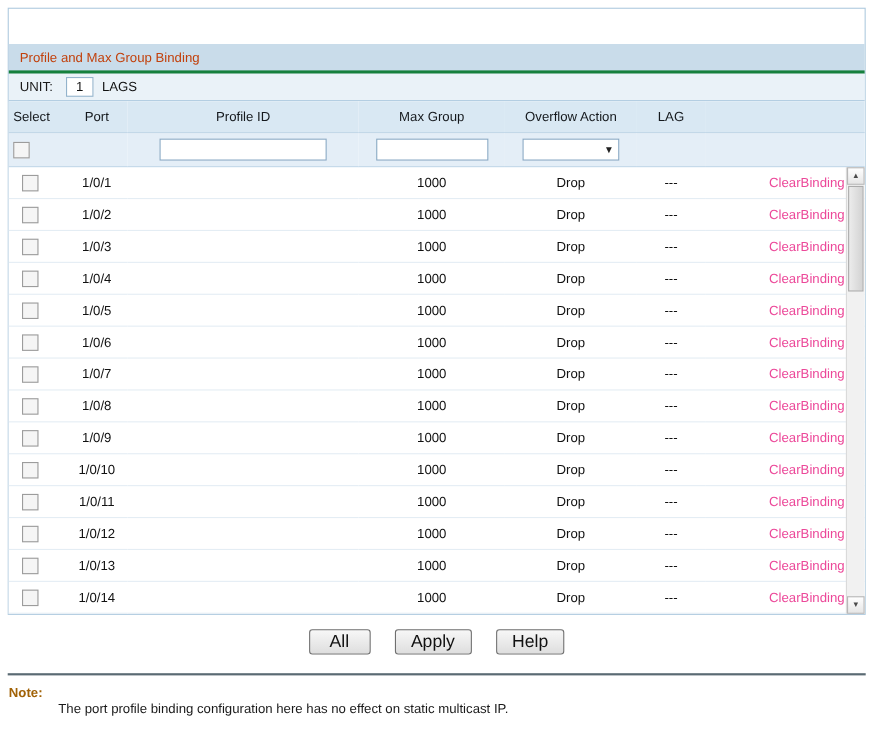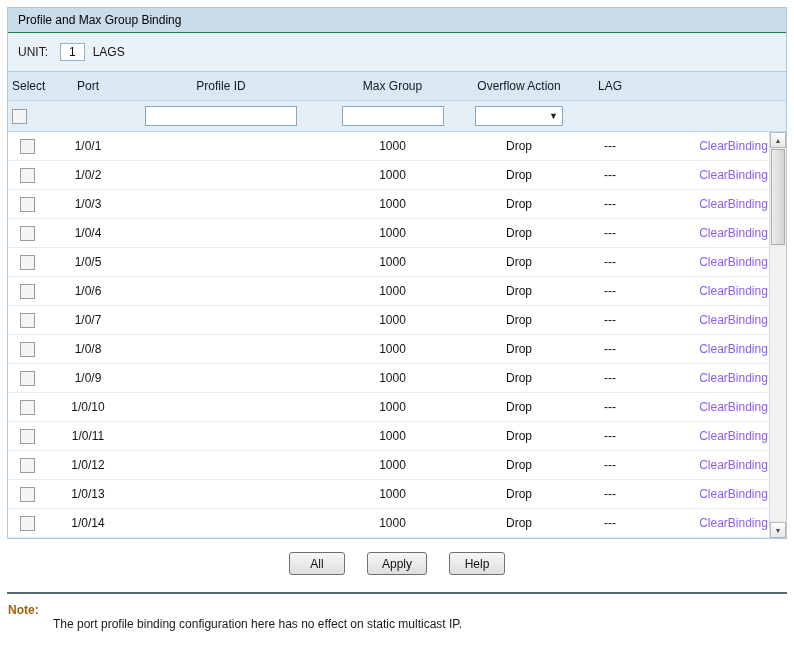--- a/index.html
+++ b/index.html
@@ -7,26 +7,26 @@
     width:794px;height:663px;
     font-family:"Liberation Sans","DejaVu Sans",sans-serif;
     font-size:12px;color:#1a1a1a;
     -webkit-font-smoothing:antialiased;
   }
   .page{padding:7px 7px 0 7px;}
 
   
   .panel{border:1px solid #AECADF;background:#fff;}
   .panel-title{
-    background:#C9DCEA;border-bottom:1px solid #15803d;
-    padding:5px 10px;color:#000000;
+    background:#C9DCEA;border-bottom:3px solid #15803d;
+    padding:5px 10px;color:#c2410c;margin-top:32px;
   }
   .unit-row{
     background:#EAF2F8;border-bottom:1px solid #AECADF;
-    padding:10px 10px;display:flex;align-items:center;min-height:18px;
+    padding:3px 10px;display:flex;align-items:center;min-height:18px;
   }
   .unit-label{margin-right:12px;}
   .unit-box{
     background:#ffffff;border:1px solid #93B3CC;
     padding:1px 8px;margin-right:8px;cursor:pointer;color:#111;
   }
   .lags{cursor:pointer;color:#111;}
 
   
   .table-wrap{position:relative;background:#fff;}
@@ -55,21 +55,21 @@
     font-family:inherit;font-size:12px;vertical-align:middle;box-sizing:border-box;
   }
   .txt.small{width:102px;}
   .combo{
     display:inline-flex;align-items:center;justify-content:flex-end;
     width:88px;height:20px;background:#fff;border:1px solid #86A7C3;
     box-sizing:border-box;cursor:pointer;vertical-align:middle;
   }
   .combo .arrow{font-size:9px;color:#222;padding-right:4px;line-height:1;}
 
-  .link{color:#8b5cf6;text-decoration:none;cursor:pointer;margin-left:40px;}
+  .link{color:#ec4899;text-decoration:none;cursor:pointer;margin-left:40px;}
 
   
   .scrollbar{
     position:absolute;top:60px;right:0;bottom:0;width:17px;
     background:#F1F1F1;border-left:1px solid #DADADA;
     display:flex;flex-direction:column;box-sizing:border-box;
   }
   .sb-btn{
     height:16px;flex:0 0 16px;
     background:linear-gradient(#FEFEFE,#E6E6E6);
@@ -83,21 +83,21 @@
     background:linear-gradient(90deg,#ECECEC,#D3D3D3);
     border:1px solid #ABABAB;box-sizing:border-box;cursor:pointer;
   }
 
   
   .buttons{display:flex;justify-content:center;gap:22px;margin-top:13px;}
   .btn{
     min-width:56px;height:23px;padding:0 14px;
     border:1px solid #6F6F6F;border-radius:3px;
     background:linear-gradient(#F7F7F7,#DEDEDE);
-    font-family:inherit;font-size:12px;color:#111;cursor:pointer;
+    font-family:inherit;font-size:16px;color:#111;cursor:pointer;
   }
 
   
   .divider{margin-top:17px;border-top:2px solid #5A6A73;}
   .note{padding:9px 1px 0 1px;}
   .note-label{font-weight:bold;color:#a16207;}
   .note-text{color:#1a1a1a;margin-left:45px;}
 </style>
 </head>
 <body>

